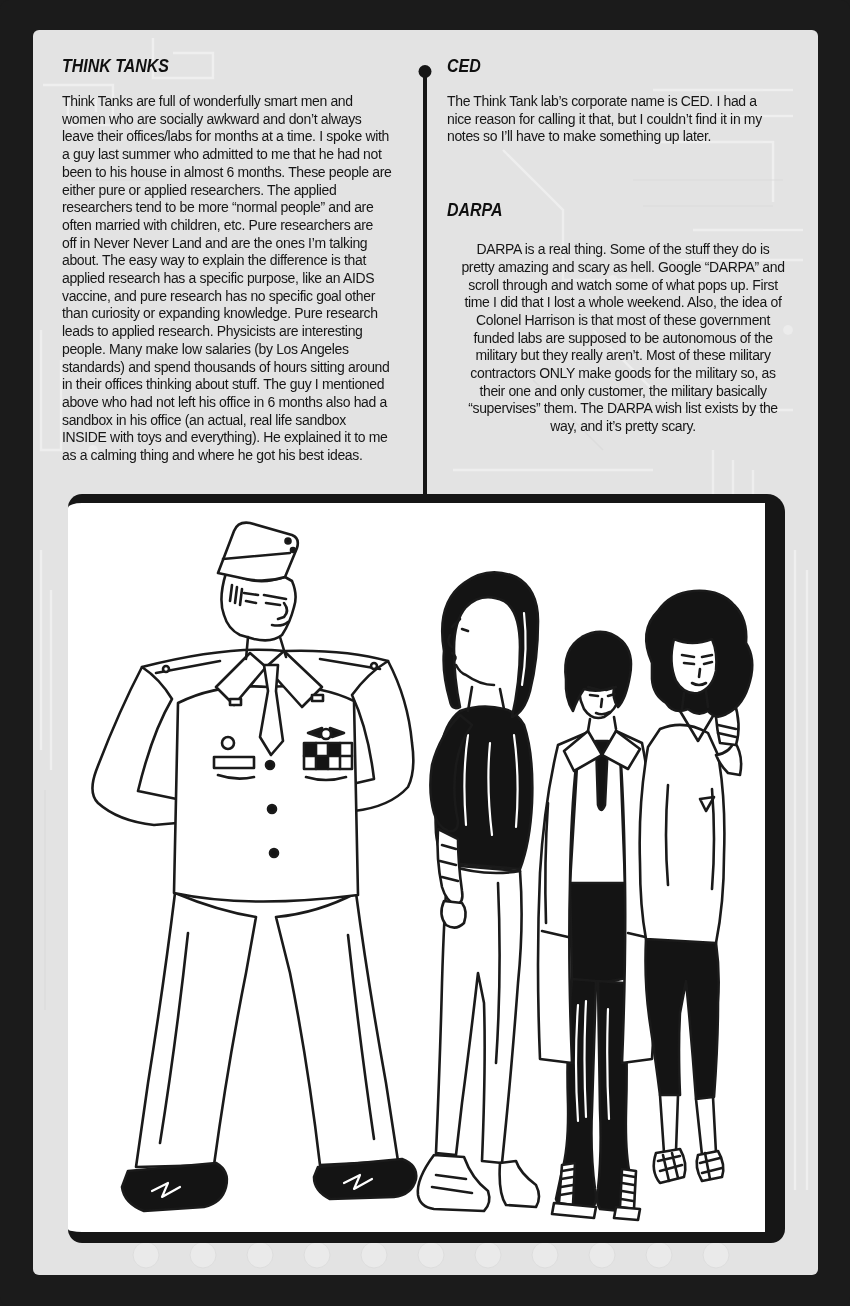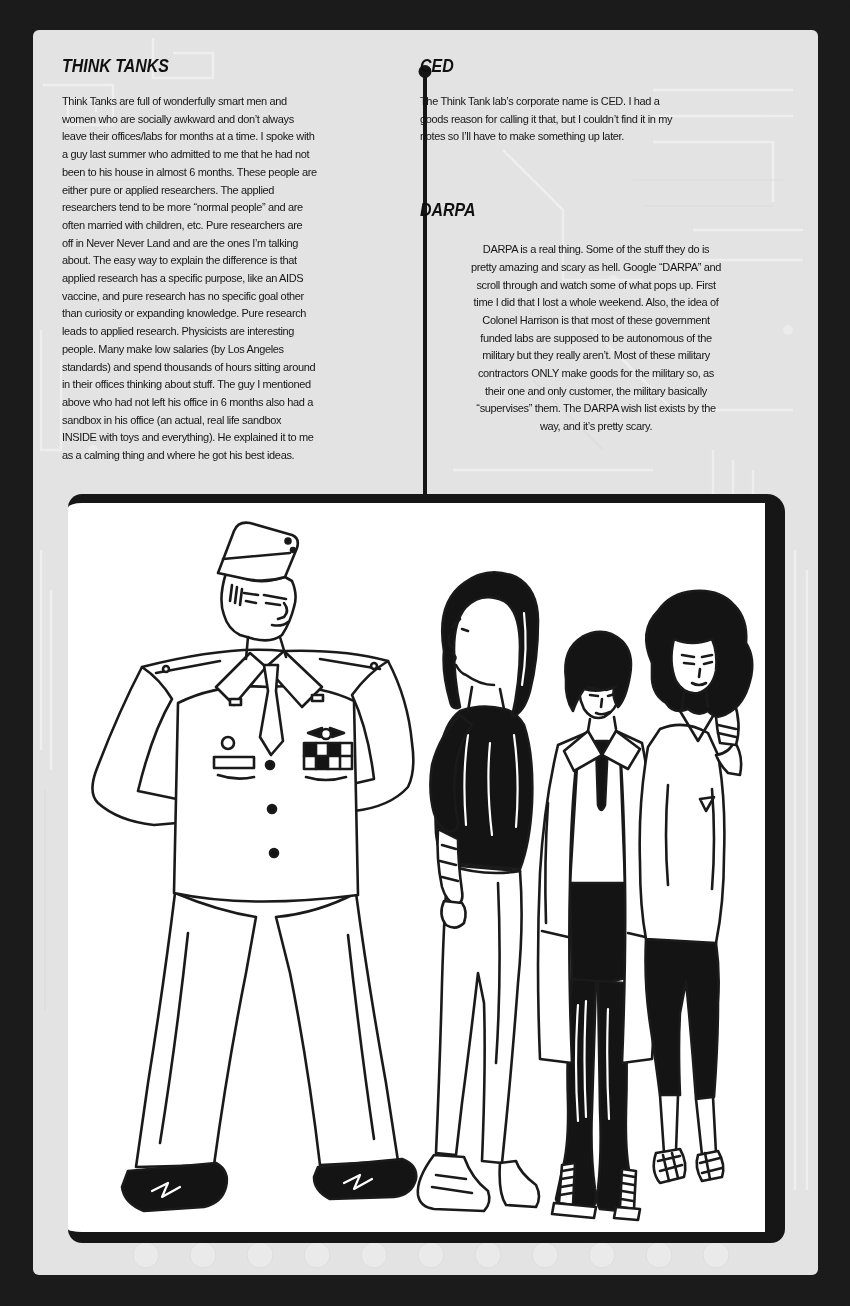--- a/index.html
+++ b/index.html
@@ -9,29 +9,29 @@
     font-family:"Liberation Sans", sans-serif;
   }
   .stage { position:relative; width:850px; height:1306px; background:#1b1b1b; overflow:hidden;border-radius:9px; }
   .page {
     position:absolute; left:33px; top:30px; width:785px; height:1245px;
     background:#e3e3e3; border-radius:6px;
   }
   .circuit { position:absolute; left:0; top:0; }
   .col { position:absolute; }
   .col-left  { left:29px;  top:25px; width:366px; }
-  .col-right { left:387px; top:25px; width:352px; }
+  .col-right { left:414px; top:25px; width:352px; }
   .heading {
     margin:0; color:#101010;
     font-size:19px; font-weight:bold; font-style:italic;
     white-space:pre; transform:scaleX(.84); transform-origin:0 0;
   }
   .body {
     margin:16px 0 0 0; color:#161616;
-    font-size:11px; line-height:17.7px; letter-spacing:-0.35px;
+    font-size:14px; line-height:17.7px; letter-spacing:-0.35px;
     white-space:pre;
   }
   .heading-darpa { margin-top:53px; }
   .body-darpa { margin-top:20px;text-align:center; }
   .divider { position:absolute; left:390px; top:40px; width:4px; height:424px; background:#161616; }
   .divider-dot {
     position:absolute; left:50%; top:-5px; transform:translateX(-50%);
     width:13px; height:13px; border-radius:50%; background:#161616;
   }
   .panel {
@@ -112,21 +112,21 @@
 as a calming thing and where he got his best ideas.</p>
     </section>
 
     <div class="divider">
       <span class="divider-dot"></span>
     </div>
 
     <section class="col col-right">
       <h2 class="heading">CED</h2>
       <p class="body">The Think Tank lab’s corporate name is CED. I had a
-goods reason for calling it that, but I couldn’t find it in my
+nice reason for calling it that, but I couldn’t find it in my
 notes so I’ll have to make something up later.</p>
       <h2 class="heading heading-darpa">DARPA</h2>
       <p class="body body-darpa">DARPA is a real thing. Some of the stuff they do is
 pretty amazing and scary as hell. Google “DARPA” and
 scroll through and watch some of what pops up. First
 time I did that I lost a whole weekend. Also, the idea of
 Colonel Harrison is that most of these government
 funded labs are supposed to be autonomous of the
 military but they really aren’t. Most of these military
 contractors ONLY make goods for the military so, as

